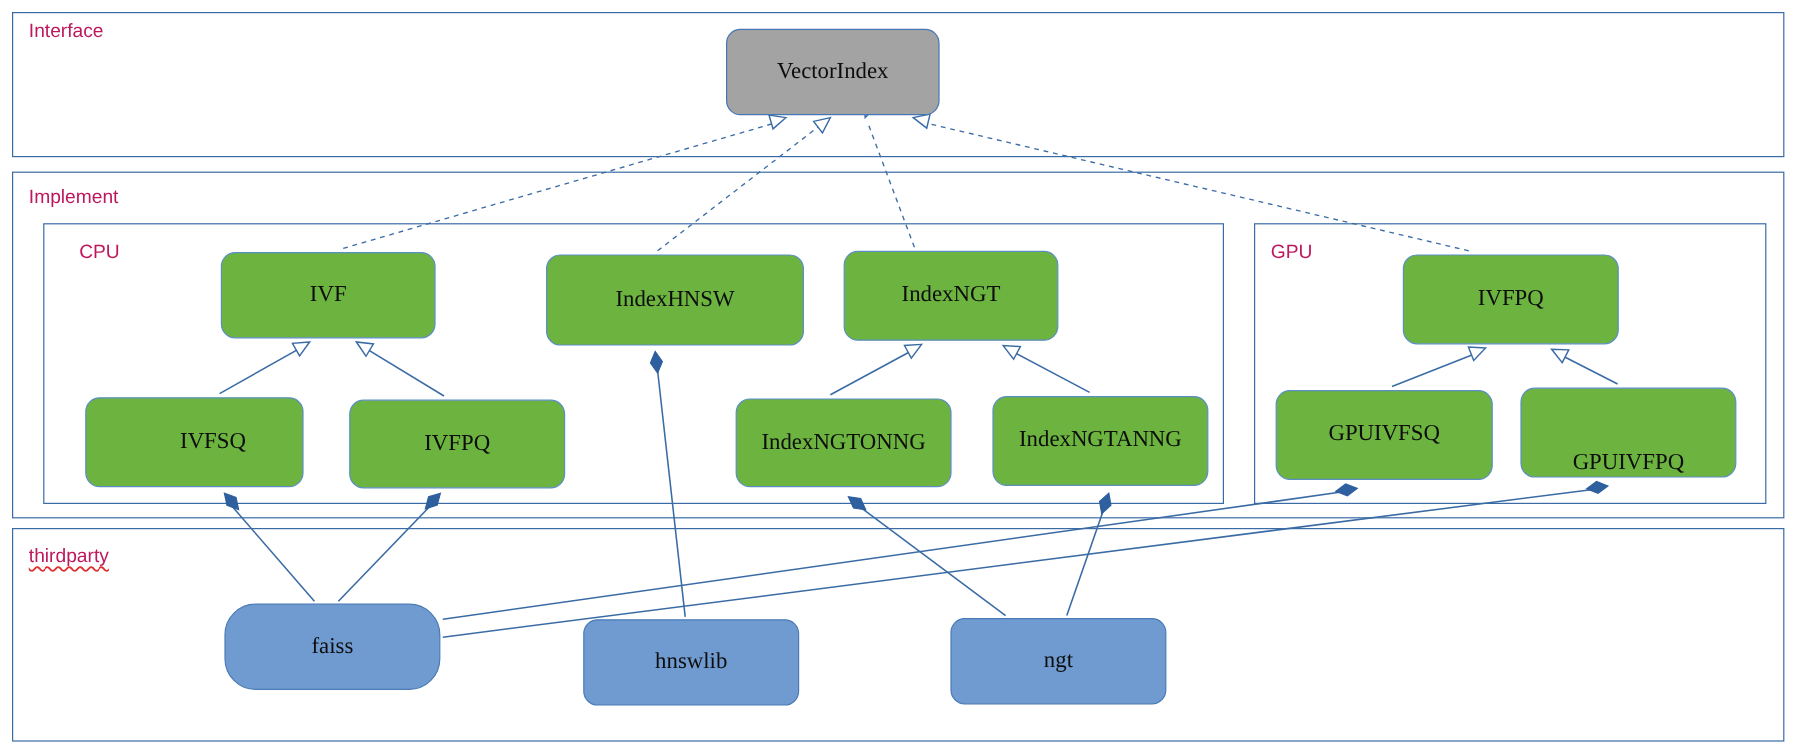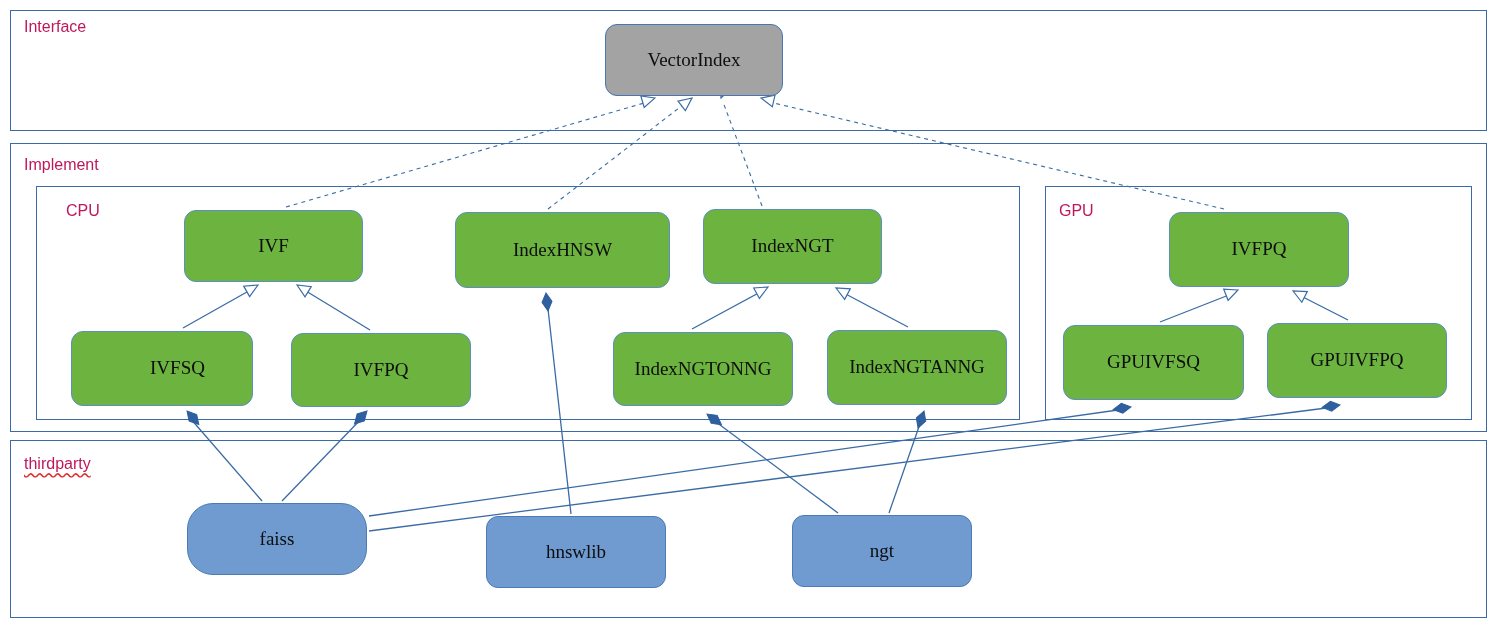--- a/index.html
+++ b/index.html
@@ -192,21 +192,21 @@
   </div>
 
   <div class="node impl" style="left:1169px; top:212px; width:180px; height:75px;">
     <span>IVFPQ</span>
   </div>
 
   <div class="node impl" style="left:1063px; top:325px; width:181px; height:75px;">
     <span>GPUIVFSQ</span>
   </div>
 
-  <div class="node impl" style="left:1267px; top:323px; width:180px; height:75px;">
+  <div class="node impl" style="left:1267px; top:323px; width:180px; height:75px;align-items:flex-end;">
     <span>GPUIVFPQ</span>
   </div>
 
   <div class="node third" style="left:187px; top:503px; width:180px; height:72px;border-radius:26px;">
     <span>faiss</span>
   </div>
 
   <div class="node third" style="left:486px; top:516px; width:180px; height:72px;">
     <span>hnswlib</span>
   </div>

